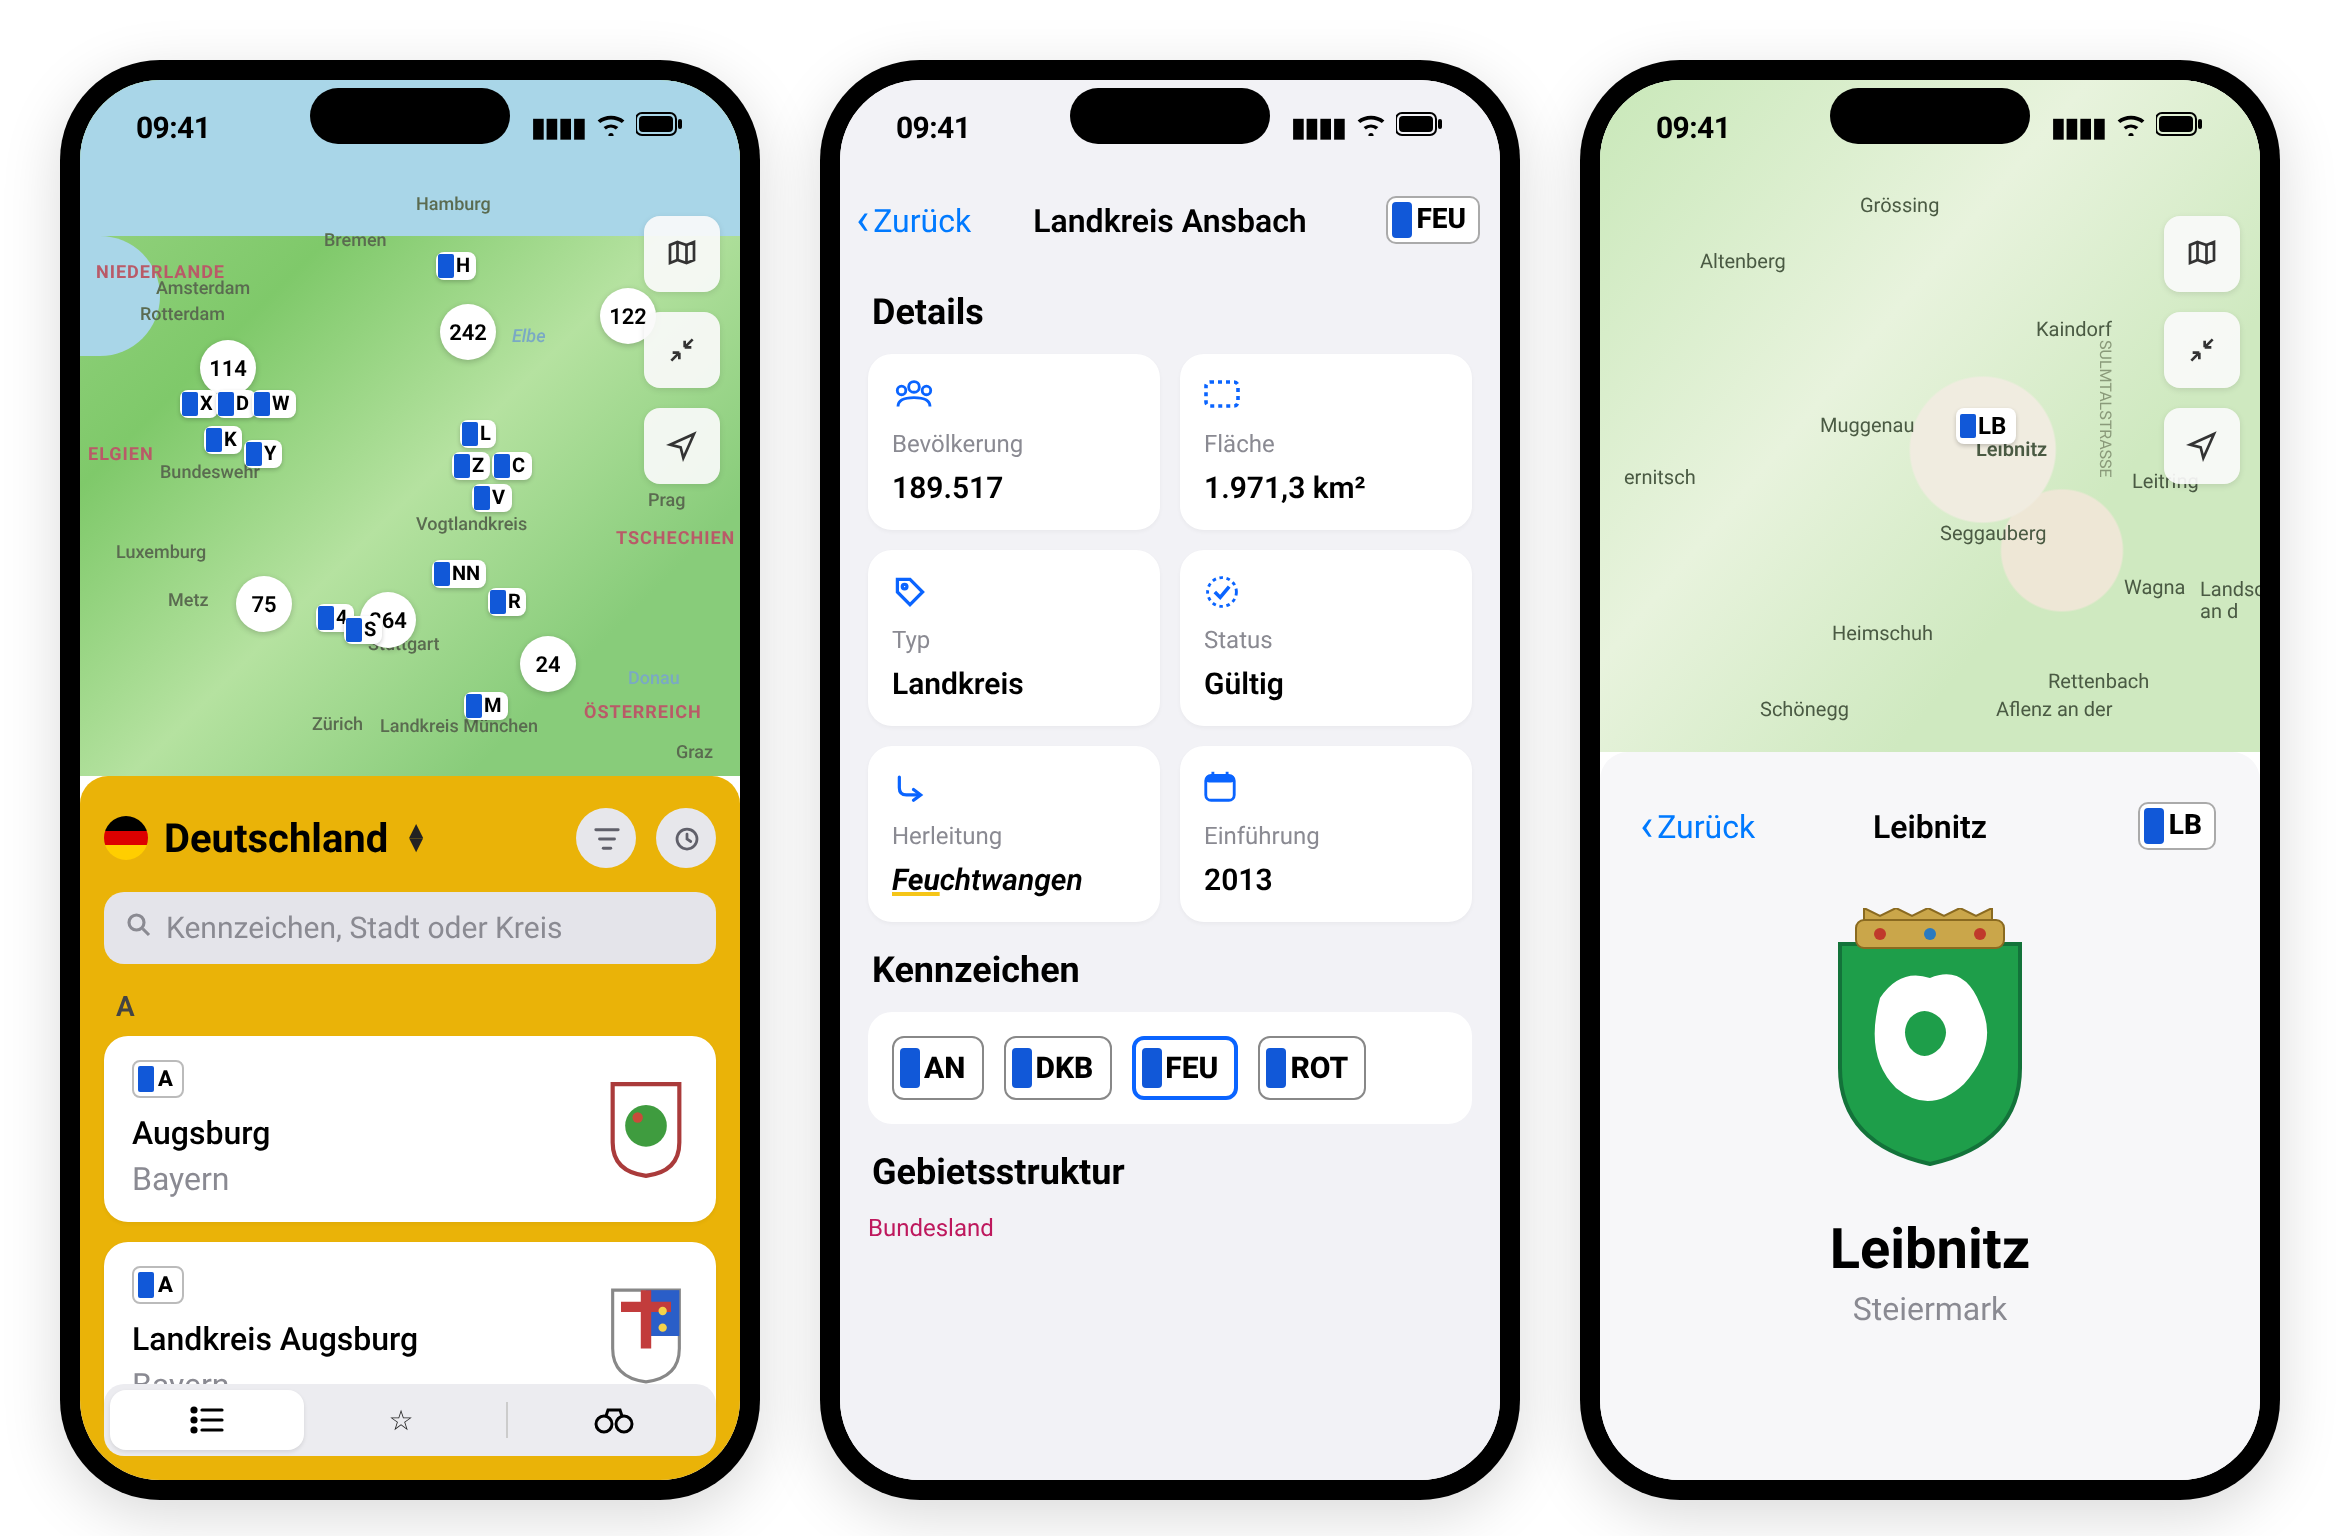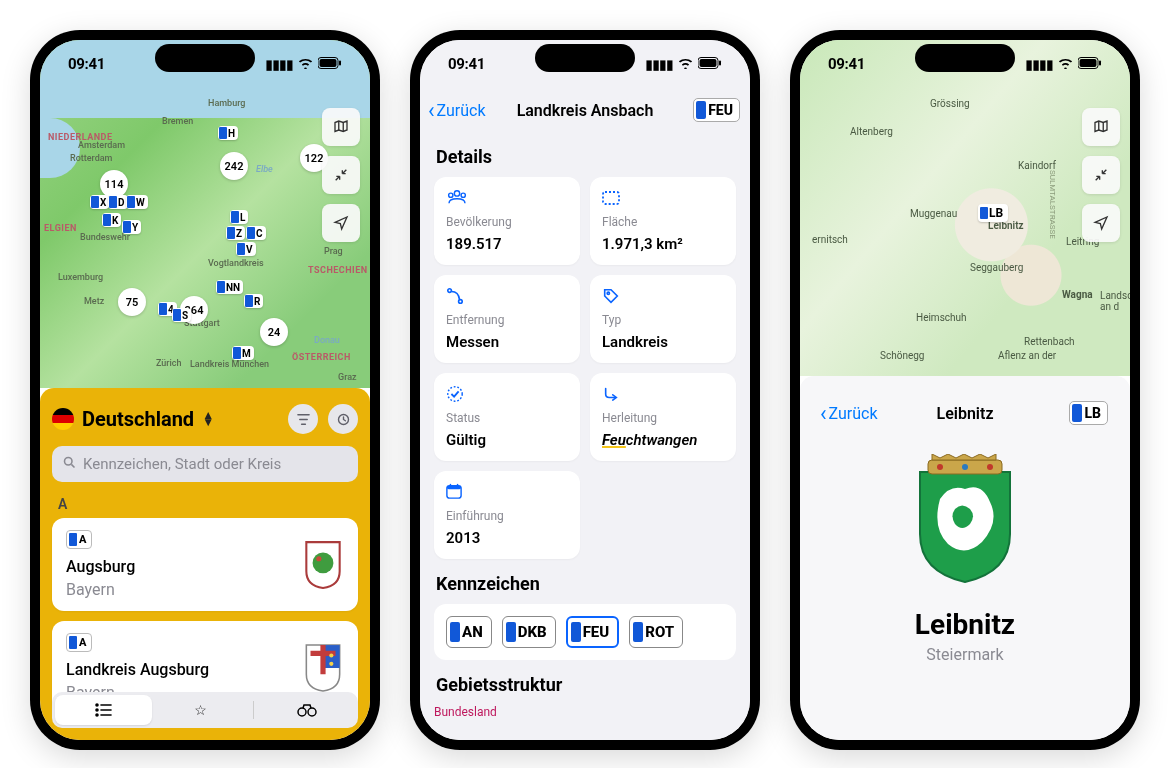--- a/index.html
+++ b/index.html
@@ -539,31 +539,20 @@
             <svg width="18" height="14" viewBox="0 0 18 14" fill="none" stroke="#0a64ff" stroke-width="1.8" stroke-dasharray="2 2">
                 <rect x="1" y="1" width="16" height="12" rx="2"></rect>
               </svg>
           </div>
           <div class="lbl">Fläche</div>
           <div class="val">1.971,3 km²</div>
         </div>
         <div class="info-card">
           <div class="ic">
             <svg width="18" height="18" viewBox="0 0 20 20" fill="none" stroke="#0a64ff" stroke-width="1.8">
-                <circle cx="4" cy="4" r="2"></circle>
-                <circle cx="16" cy="16" r="2"></circle>
-                <path d="M6 5 Q14 5 15 14"></path>
-              </svg>
-          </div>
-          <div class="lbl">Entfernung</div>
-          <div class="val">Messen</div>
-        </div>
-        <div class="info-card">
-          <div class="ic">
-            <svg width="18" height="18" viewBox="0 0 20 20" fill="none" stroke="#0a64ff" stroke-width="1.8">
                 <path d="M3 3 H10 L17 10 L10 17 L3 10 Z"></path>
                 <circle cx="7" cy="7" r="1.3"></circle>
               </svg>
           </div>
           <div class="lbl">Typ</div>
           <div class="val">Landkreis</div>
         </div>
         <div class="info-card">
           <div class="ic">
             <svg width="18" height="18" viewBox="0 0 20 20">
@@ -643,21 +632,21 @@
         radial-gradient(circle at 58% 55%, #f0ece0 0 36px, transparent 37px),
         radial-gradient(circle at 70% 70%, #eee7d6 0 30px, transparent 31px),
         linear-gradient(130deg,#c9e8b9,#e8f3dd 40%,#cfe9c0 70%);"></div>
       <div class="town-label" style="top:58px;left:130px;">Grössing</div>
       <div class="town-label" style="top:86px;left:50px;">Altenberg</div>
       <div class="town-label" style="top:120px;left:218px;">Kaindorf</div>
       <div class="town-label" style="top:168px;left:110px;">Muggenau</div>
       <div class="town-label" style="top:180px;left:188px;font-weight:600;">Leibnitz</div>
       <div class="town-label" style="top:196px;left:266px;">Leitring</div>
       <div class="town-label" style="top:222px;left:170px;">Seggauberg</div>
-      <div class="town-label" style="top:249px;left:262px;font-weight:700;">Wagna</div>
+      <div class="town-label" style="top:249px;left:262px;font-weight:400;">Wagna</div>
       <div class="town-label" style="top:272px;left:116px;">Heimschuh</div>
       <div class="town-label" style="top:296px;left:224px;">Rettenbach</div>
       <div class="town-label" style="top:310px;left:80px;">Schönegg</div>
       <div class="town-label" style="top:310px;left:198px;">Aflenz an der</div>
       <div class="town-label" style="top:194px;left:12px;">ernitsch</div>
       <div class="town-label" style="top:250px;left:300px;">Landsch<br>an d</div>
       <div class="town-label" style="top:130px;left:248px;writing-mode:vertical-rl;font-size:8px;color:#8a9a7a;">SULMTALSTRASSE</div>
 
       <div class="map-marker" style="top:164px;left:178px; font-size:12px; padding:2px 5px 2px 2px;">LB</div>
 

